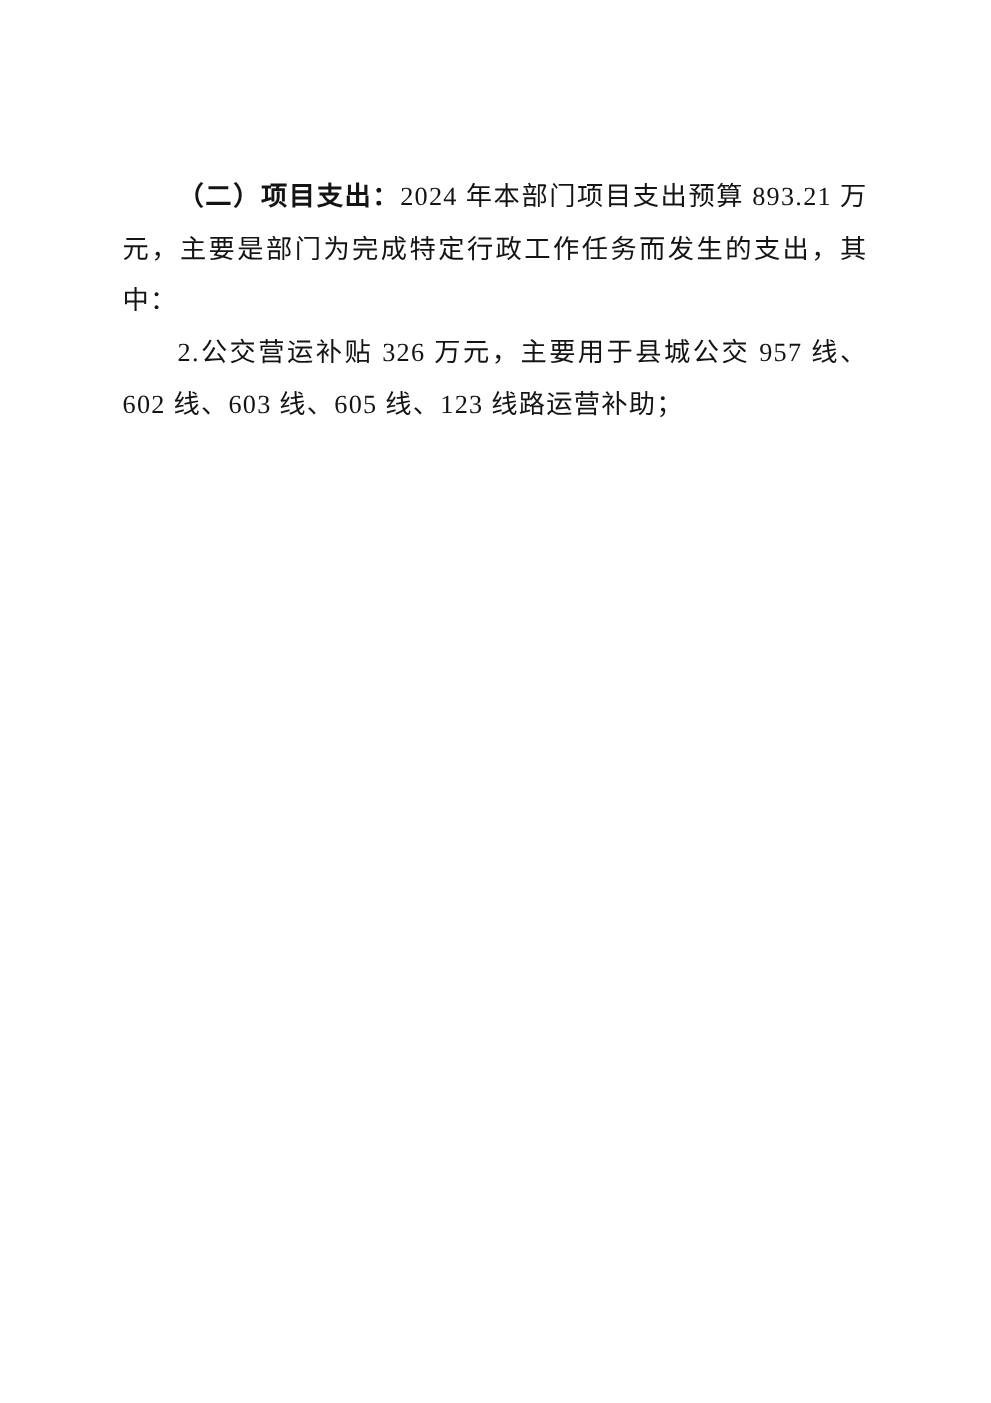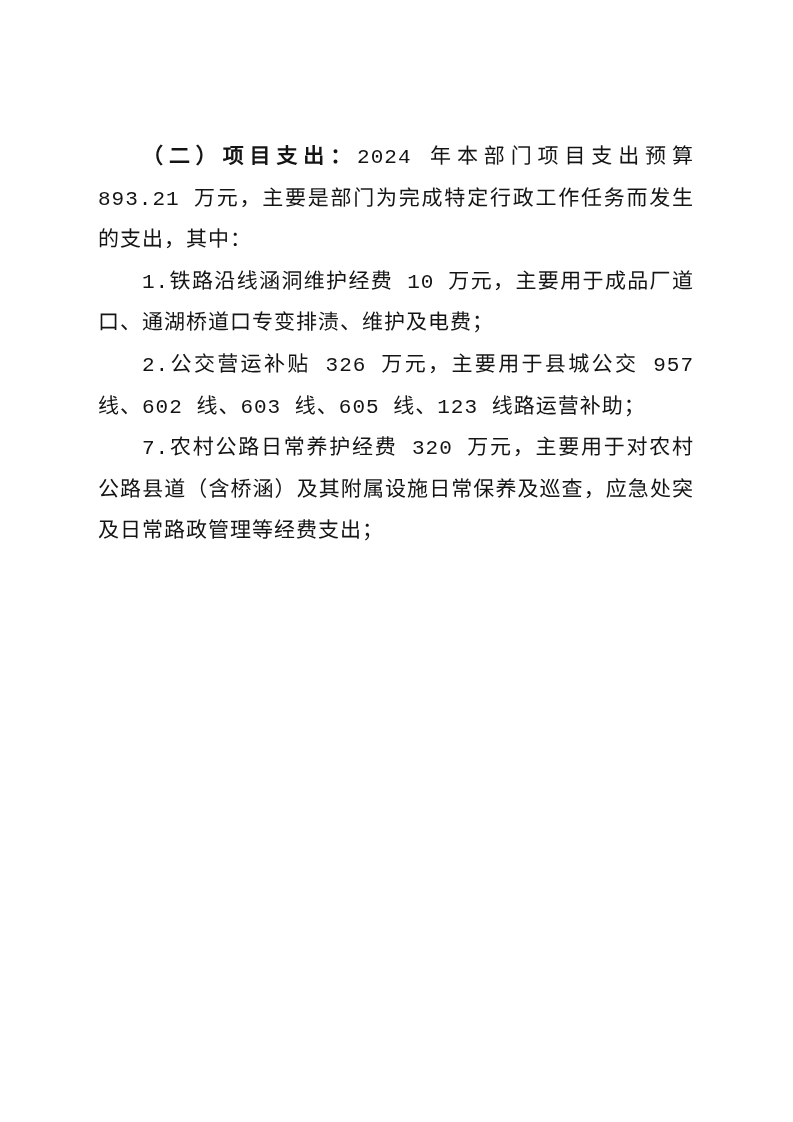--- a/index.html
+++ b/index.html
@@ -7,21 +7,21 @@
     padding: 0;
     background: #ffffff;
   }
   .page {
     position: relative;
     width: 793px;
     height: 1122px;
     background: #ffffff;
     overflow: hidden;
     box-sizing: border-box;
-    font-family: Liberation Mono, monospace;
+    font-family: Liberation Serif, serif;
   }
   .content {
     position: absolute;
     left: 98px;
     top: 137px;
     width: 596px;
     color: #141414;
     font-size: 21px;
     line-height: 41.6px;
     letter-spacing: 1px;
@@ -38,25 +38,23 @@
   }
 </style>
 </head>
 <body>
 
 <div class="page">
   <div class="content">
 
     <p class="para"><span class="lead">（二）项目支出：</span><span>2024 年本部门项目支出预算 893.21 万元，主要是部门为完成特定行政工作任务而发生的支出，其中：</span></p>
 
-    <p class="para"><span>1.铁路沿线涵洞维护经费 10 万元，主要用于成品厂道口、通湖桥道口专变排渍、维护及电费；</span></p>
 
     <p class="para"><span>2.公交营运补贴 326 万元，主要用于县城公交 957 线、602 线、603 线、605 线、123 线路运营补助；</span></p>
 
 
 
 
 
-    <p class="para"><span>7.农村公路日常养护经费 320 万元，主要用于对农村公路县道（含桥涵）及其附属设施日常保养及巡查，应急处突及日常路政管理等经费支出；</span></p>
 
 
   </div>
 </div>
 
 </body></html>

